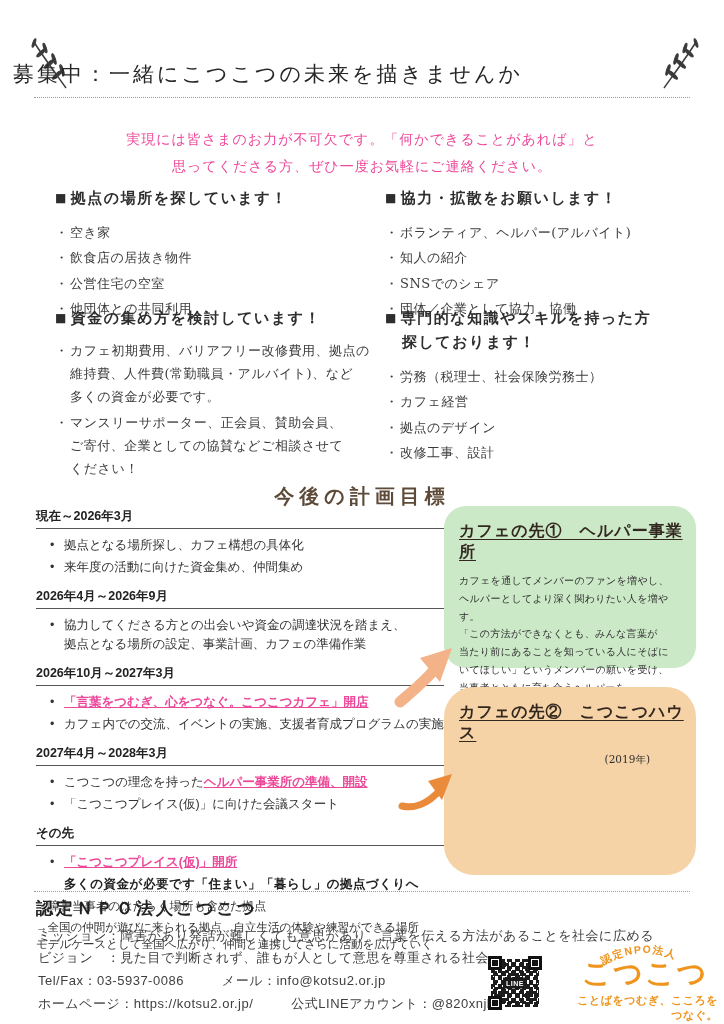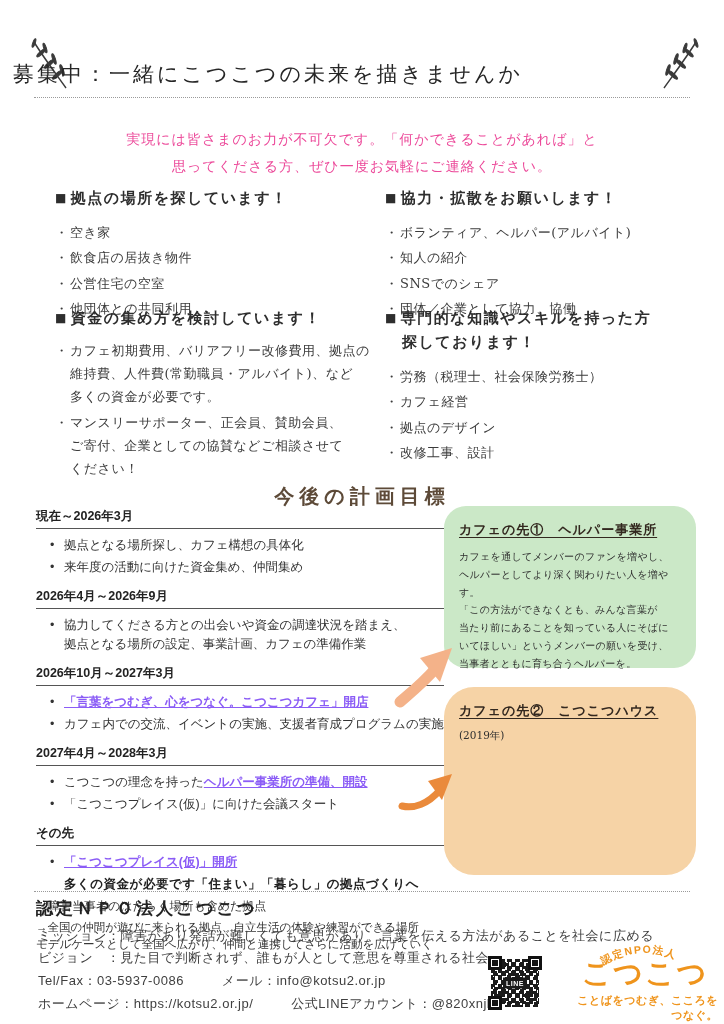--- a/index.html
+++ b/index.html
@@ -54,43 +54,43 @@
   .tl-label{
     font-size:12.5px;font-weight:bold;color:#222;
     border-bottom:1.5px solid #555;padding-bottom:3px;margin-bottom:7px;
   }
   .tl-group{margin-bottom:11px;}
   .tl-bullet{
     position:relative;padding-left:28px;font-size:12.5px;color:#333;
     line-height:1.52;margin-bottom:3px;
   }
   .tl-bullet::before{content:"•";position:absolute;left:14px;top:0;}
-  .red-link{color:#8b5cf6;font-weight:bold;text-decoration:underline;}
+  .red-link{color:#ec4899;font-weight:bold;text-decoration:underline;}
   .tl-subtitle{
     padding-left:28px;font-size:12.5px;font-weight:bold;color:#222;
     line-height:1.55;margin-bottom:3px;letter-spacing:0.5px;
   }
   .tl-dotitem{
     position:relative;padding-left:12px;font-size:12px;color:#333;line-height:1.6;
   }
   .tl-dotitem::before{content:"・";position:absolute;left:0;top:0;}
   .tl-note{font-size:11.5px;color:#333;line-height:1.55;margin-top:2px;}
   
   .side-box{
     position:absolute;left:444px;width:252px;box-sizing:border-box;
     padding:15px 10px 12px 15px;
   }
   .box-green{top:506px;height:162px;background:#cbe8c7;border-radius:22px;}
   .box-orange{top:687px;height:188px;background:#f6d3a6;border-radius:30px;}
   .box-title{
-    font-size:13px;font-weight:bold;color:#33281f;letter-spacing:1px;
+    font-size:16px;font-weight:bold;color:#33281f;letter-spacing:1px;
     text-decoration:underline;text-underline-offset:3px;margin-bottom:9px;
   }
   .box-body{font-size:10px;line-height:1.78;color:#2f2f2f;letter-spacing:0.3px;}
-  .box-note{font-size:10.5px;color:#2f2f2f;text-align:left;padding-right:36px;margin-top:1px;}
+  .box-note{font-size:10.5px;color:#2f2f2f;text-align:right;padding-right:36px;margin-top:1px;}
   .arrow{position:absolute;}
   .arrow-1{left:394px;top:636px;}
   .arrow-2{left:398px;top:762px;}
   
   .footer{font-family:"Liberation Sans","DejaVu Sans",sans-serif;}
   .org-name{
     position:absolute;left:36px;top:897px;font-size:17px;font-weight:600;
     letter-spacing:3px;color:#222;font-family:"Liberation Sans","DejaVu Sans",sans-serif;
   }
   .f-line{

